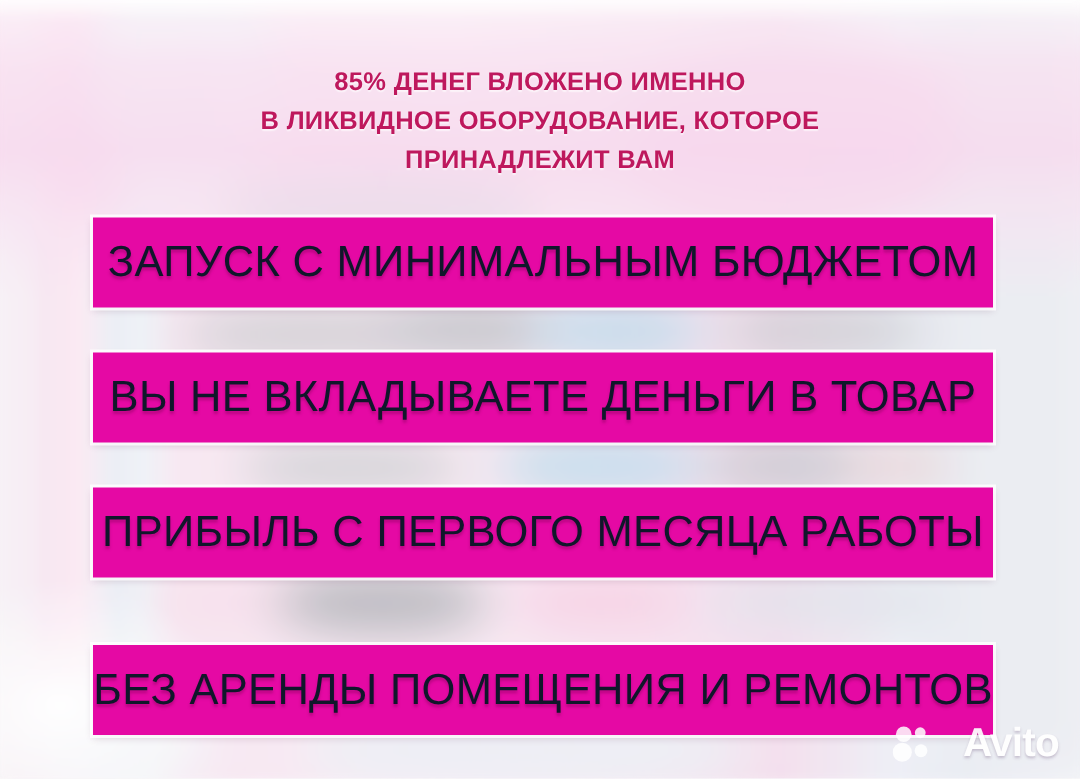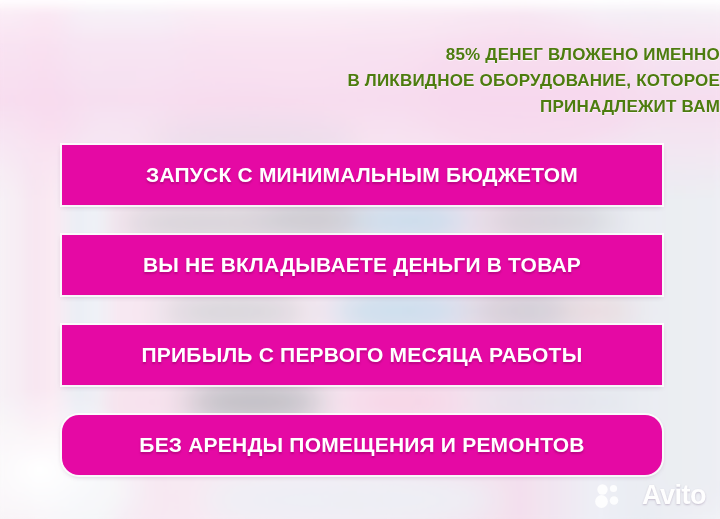--- a/index.html
+++ b/index.html
@@ -78,22 +78,22 @@
     backdrop-filter: blur(2px);
     background: rgba(255,255,255,0.10);
   }
 
   
   #headline {
     position: absolute;
     left: 0;
     top: 42px;
     width: 720px;
-    text-align: right;
-    color: #4d7c0f;
+    text-align: center;
+    color: #be185d;
     font-weight: bold;
     font-size: 17px;
     line-height: 26px;
     letter-spacing: 0.2px;
     text-shadow: 0 1px 1px rgba(255,255,255,0.65);
     white-space: pre-line;
   }
 
   
   .bar {
@@ -103,31 +103,31 @@
     height: 60px;
     background: #e509a4;
     box-shadow:
       0 0 0 2px rgba(255,255,255,0.80),
       0 2px 5px rgba(90,40,80,0.22);
     display: flex;
     align-items: center;
     justify-content: center;
   }
   .bar-label {
-    color: #ffffff;
-    font-weight: bold;
-    font-size: 21px;
+    color: #0f172a;
+    font-weight: normal;
+    font-size: 29px;
     letter-spacing: 0.2px;
     white-space: nowrap;
     text-shadow: 0 2px 2px rgba(120,0,80,0.40);
   }
   #bar-0 { top: 145px; }
   #bar-1 { top: 235px; }
   #bar-2 { top: 325px; text-align: right; }
-  #bar-3 { top: 415px; border-radius: 17px; }
+  #bar-3 { top: 430px; }
 
   
   #watermark {
     position: absolute;
     right: 14px;
     bottom: 10px;
     display: flex;
     align-items: center;
     gap: 21px;
     opacity: 0.92;

